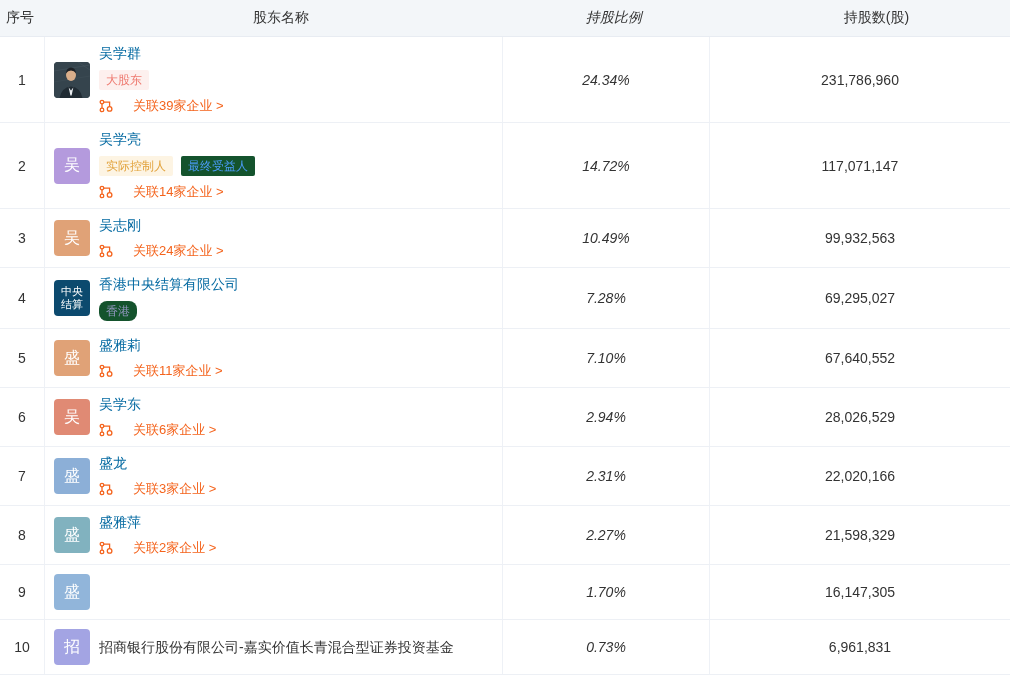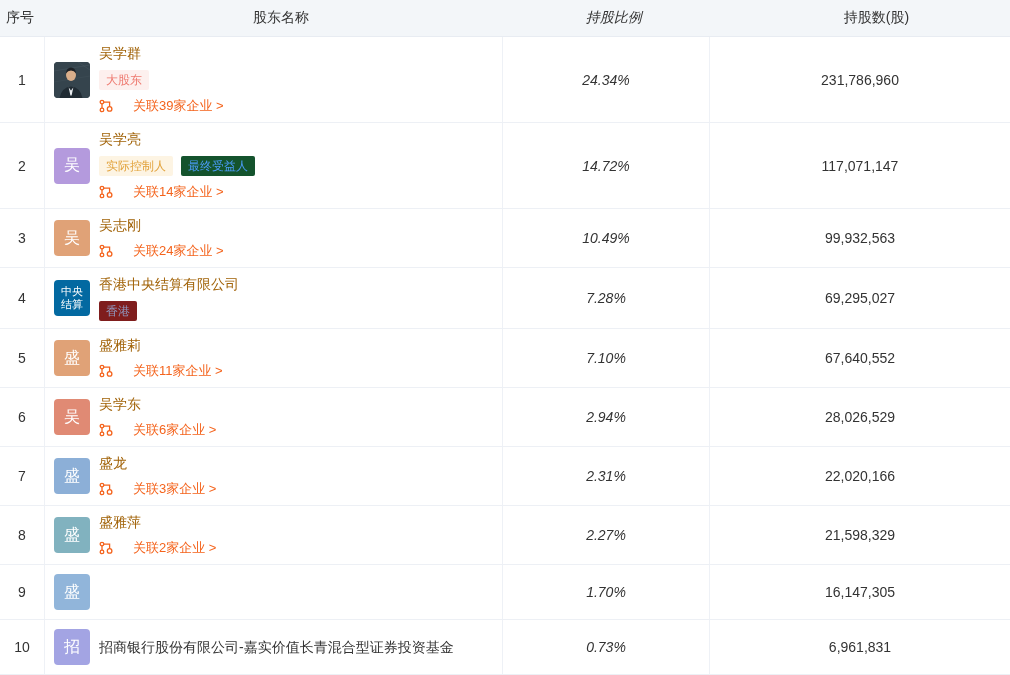--- a/index.html
+++ b/index.html
@@ -30,30 +30,30 @@
   .td-shares{justify-content:center;font-size:14px;color:#333;}
   .avatar{
     width:36px;height:36px;border-radius:4px;flex:0 0 36px;
     display:flex;align-items:center;justify-content:center;
     color:#fff;font-size:16px;overflow:hidden;user-select:none;
   }
   .avatar.two-line{flex-direction:column;font-size:11px;line-height:13px;}
   .avatar-photo{background:#35444d;padding:0;}
   .name-block{display:flex;flex-direction:column;justify-content:center;gap:7px;min-width:0;}
   .name{font-size:14px;line-height:19px;color:#333;text-decoration:none;}
-  .name.is-link{color:#a16207;cursor:pointer;}
+  .name.is-link{color:#0369a1;cursor:pointer;}
   .tags{display:flex;gap:8px;}
   .tag{
     height:20px;line-height:20px;padding:0 7px;border-radius:2px;
     font-size:12px;white-space:nowrap;text-align:center;
   }
   .tag-danger{background:#fdf0ee;color:#ee7a70;}
   .tag-warning{background:#fdf4e3;color:#e2a33d;}
   .tag-primary{background:#14532d;color:#4a9af5;}
-  .tag-info{background:#7f1d1d;color:#9096bd;}
+  .tag-info{background:#14532d;color:#9096bd;border-radius:8px;}
   .rel-link{
     display:flex;align-items:center;gap:20px;
     color:#f4631c;font-size:13px;line-height:18px;
     text-decoration:none;cursor:pointer;
   }
   .rel-link svg{display:block;}
 </style>
 </head>
 <body>
 
@@ -166,21 +166,21 @@
     <div class="td td-shares col-4">
       <span>99,932,563</span>
     </div>
   </div>
 
   <div class="tr">
     <div class="td td-index col-1">
       <span>4</span>
     </div>
     <div class="td td-name col-2">
-      <div class="avatar two-line" style="background: #0369a1;">
+      <div class="avatar two-line" style="background: #0c4a6e;">
             <span>中央</span>
             <span>结算</span>
           </div>
       <div class="name-block">
         <span class="name is-link">香港中央结算有限公司</span>
         <div class="tags">
               <span class="tag tag-info">香港</span>
             </div>
 
       </div>

